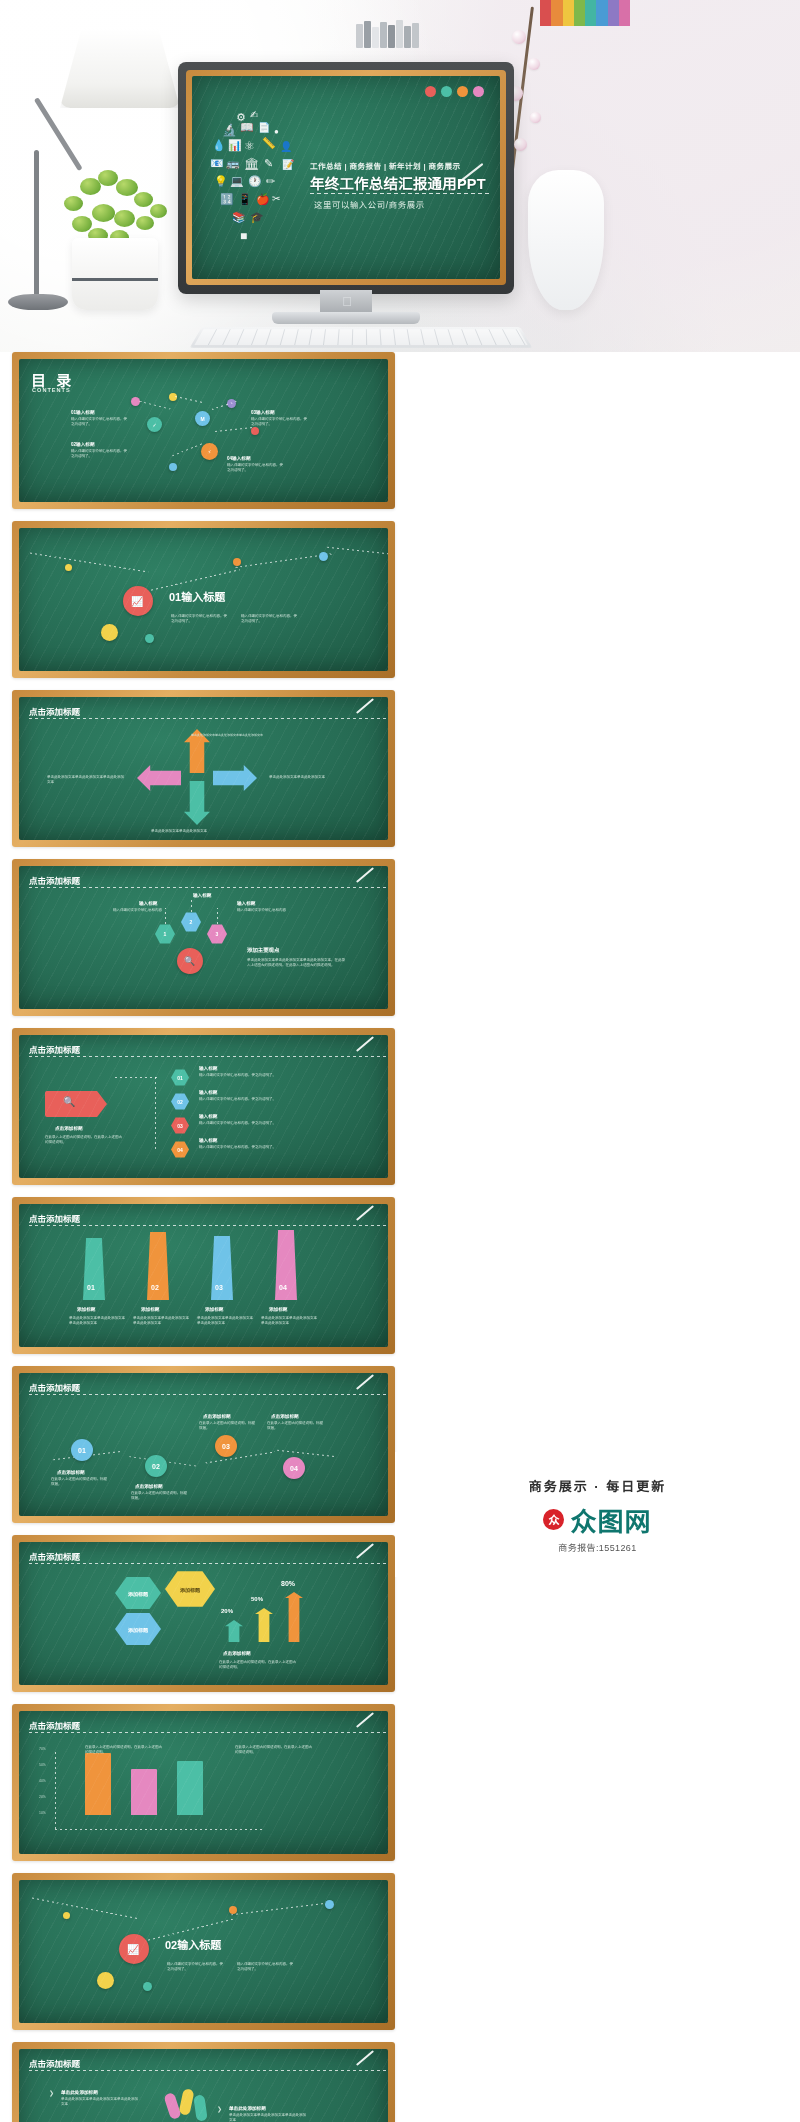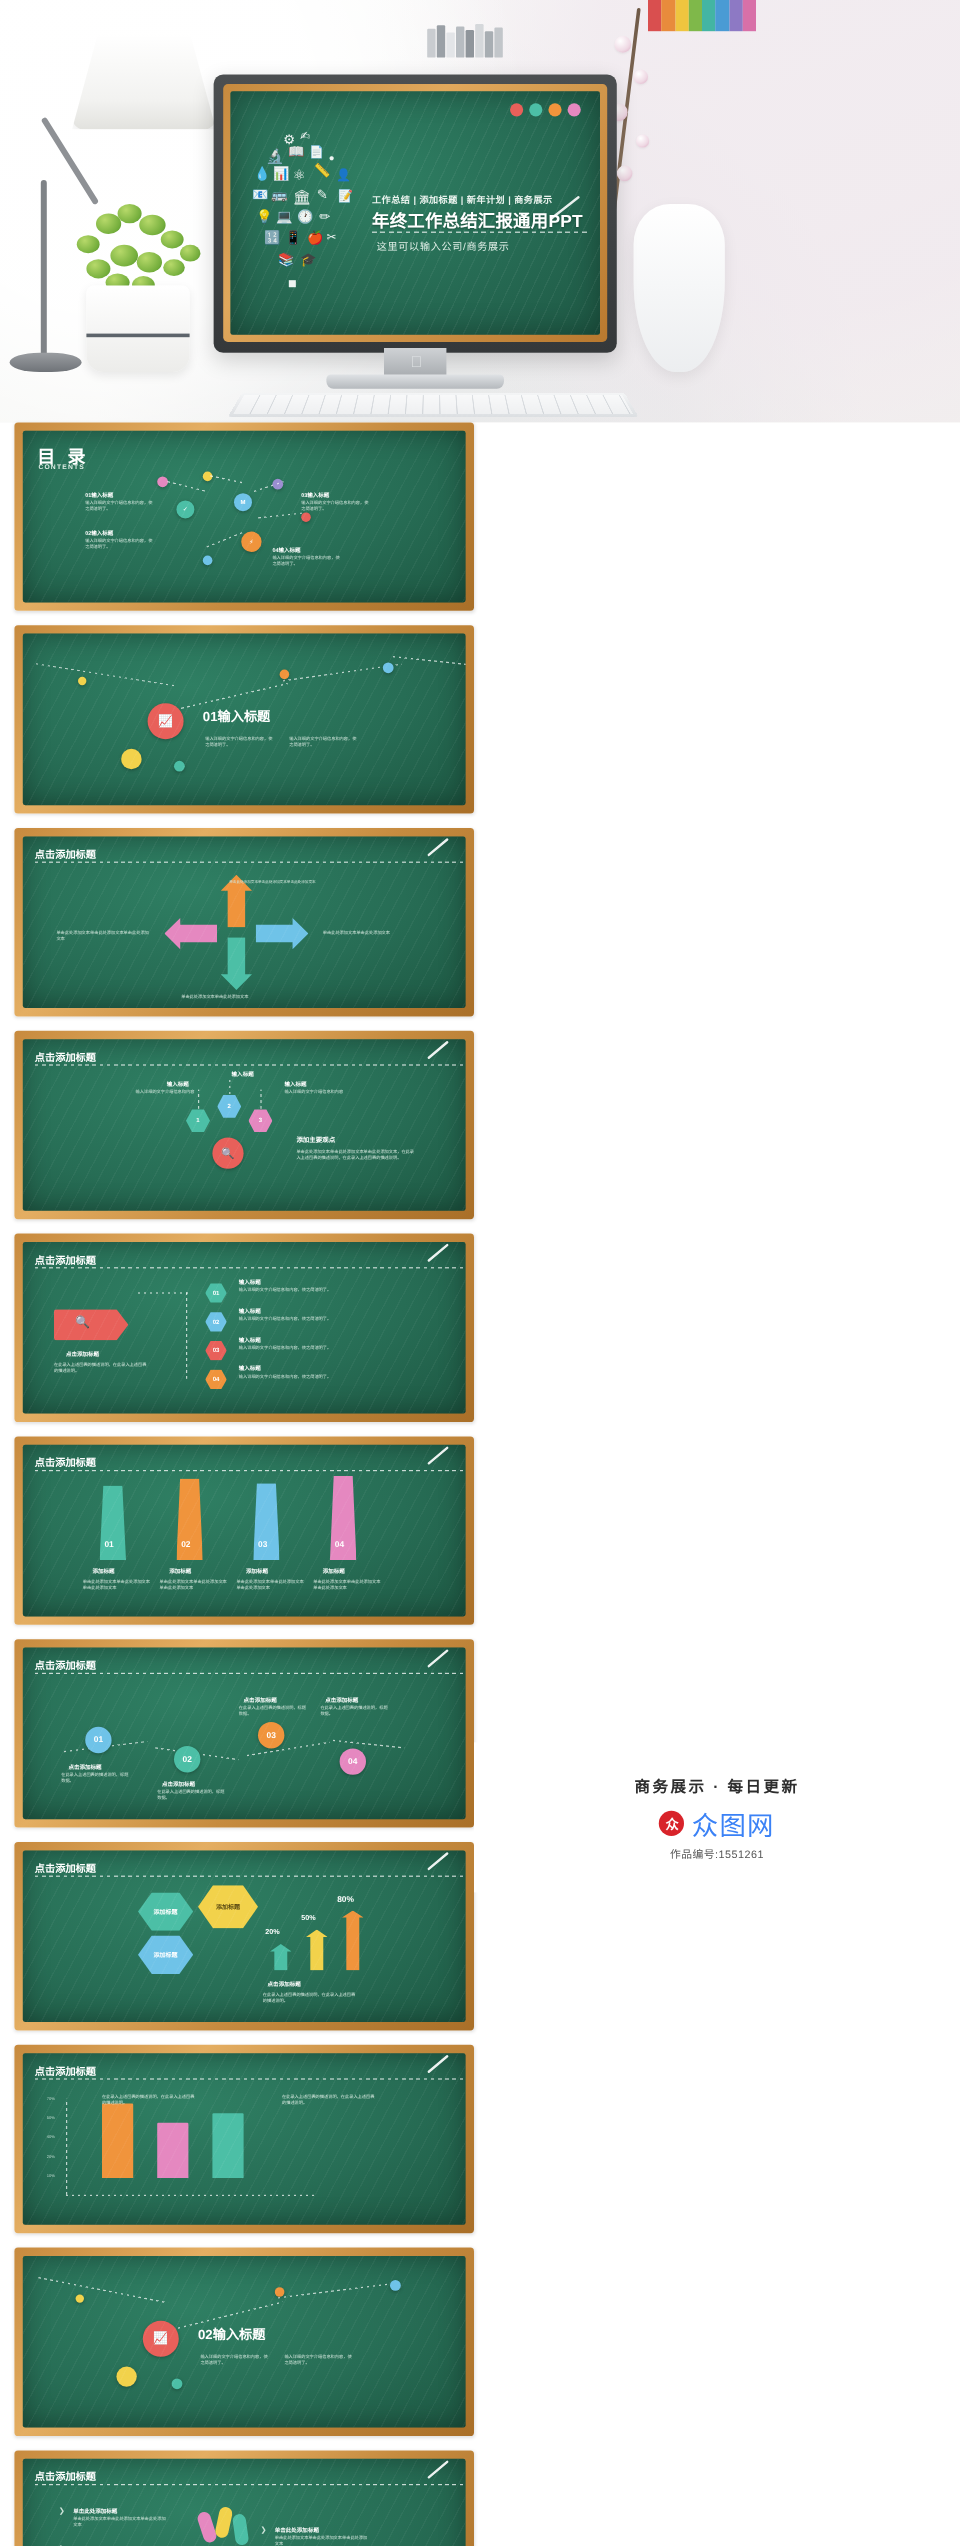--- a/index.html
+++ b/index.html
@@ -124,21 +124,21 @@
   .ribbon { position:absolute; border-radius:2px; }
 
   
   .footer-wm { position:absolute; left:395px; top:1452px; width:405px; height:125px;
      background:#ffffff; display:flex; flex-direction:column; align-items:center;
      justify-content:center; }
   .wm-tag { color:#2e2e2e; font-size:13px; letter-spacing:2px; font-weight:bold; margin-bottom:4px;}
   .wm-brand { display:flex; align-items:center; gap:6px; margin:2px 0 3px; }
   .wm-logo { width:21px; height:21px; border-radius:50%; background:#d8232a; color:#fff;
      font-size:11px; font-weight:bold; display:flex; align-items:center; justify-content:center; }
-  .wm-name { color:#3b82f6; font-size:22px; font-weight:normal; letter-spacing:1px; }
+  .wm-name { color:#0f766e; font-size:26px; font-weight:bold; letter-spacing:1px; }
   .wm-id { color:#555; font-size:9px; letter-spacing:.4px; }
 </style>
 </head>
 <body>
 
 <div class="hero">
   <div class="hero-wash"></div>
 
   <div class="color-strip">
     <i style="background:#d94f4f"></i>
@@ -227,21 +227,21 @@
         <span class="bi" style="left:60px;top:66px; font-size:11px;">✏</span>
         <span class="bi" style="left:14px;top:84px; font-size:11px;">🔢</span>
         <span class="bi" style="left:32px;top:84px; font-size:11px;">📱</span>
         <span class="bi" style="left:50px;top:84px; font-size:11px;">🍎</span>
         <span class="bi" style="left:66px;top:84px; font-size:10px;">✂</span>
         <span class="bi" style="left:26px;top:102px;font-size:11px;">📚</span>
         <span class="bi" style="left:44px;top:102px;font-size:11px;">🎓</span>
         <span class="bi" style="left:34px;top:120px;font-size:12px;">■</span>
       </div>
 
-      <div class="kicker">工作总结 | 添加标题 | 新年计划 | 商务展示</div>
+      <div class="kicker">工作总结 | 商务报告 | 新年计划 | 商务展示</div>
       <div class="headline">年终工作总结汇报通用PPT</div>
       <div class="hl-rule"></div>
       <div class="subline">这里可以输入公司/商务展示</div>
       <div class="chalk-stroke"></div>
     </div>
   </div>
   <div class="mon-neck"></div>
   <div class="apple"></div>
   <div class="mon-foot"></div>
   <div class="keyboard">
@@ -491,14 +491,14 @@
   </div>
 
 </div>
 
 <div class="footer-wm">
   <div class="wm-tag">商务展示 · 每日更新</div>
   <div class="wm-brand">
     <span class="wm-logo">众</span>
     <span class="wm-name">众图网</span>
   </div>
-  <div class="wm-id">作品编号:1551261</div>
+  <div class="wm-id">商务报告:1551261</div>
 </div>
 
 </body></html>

